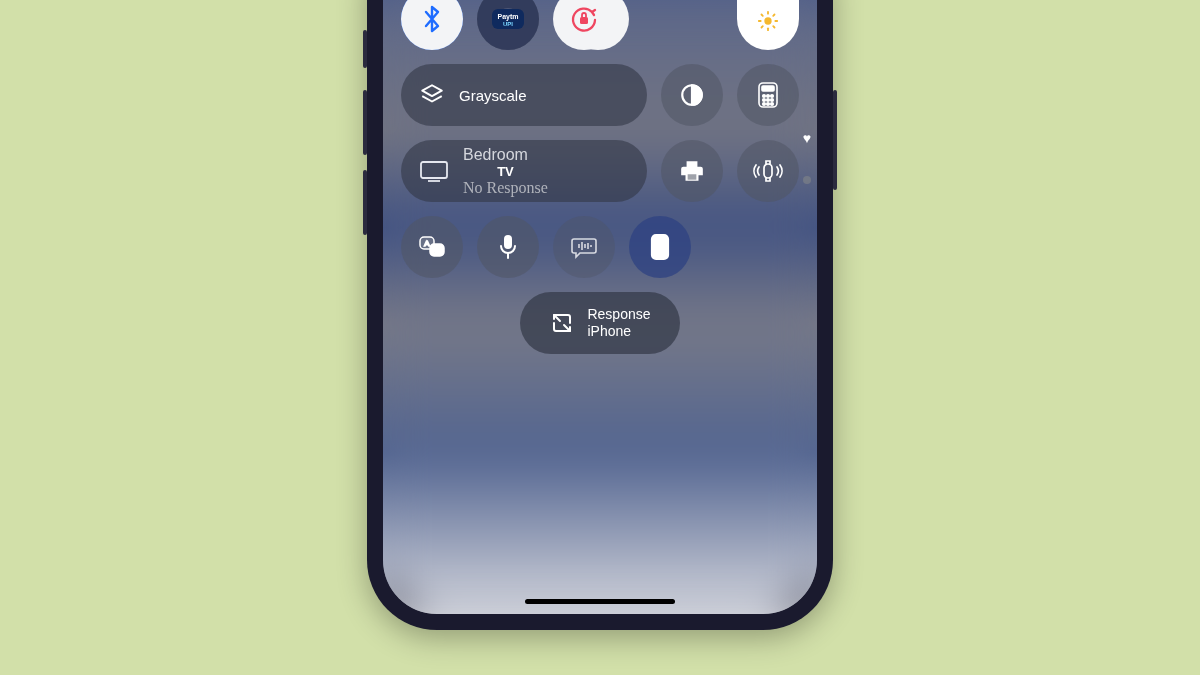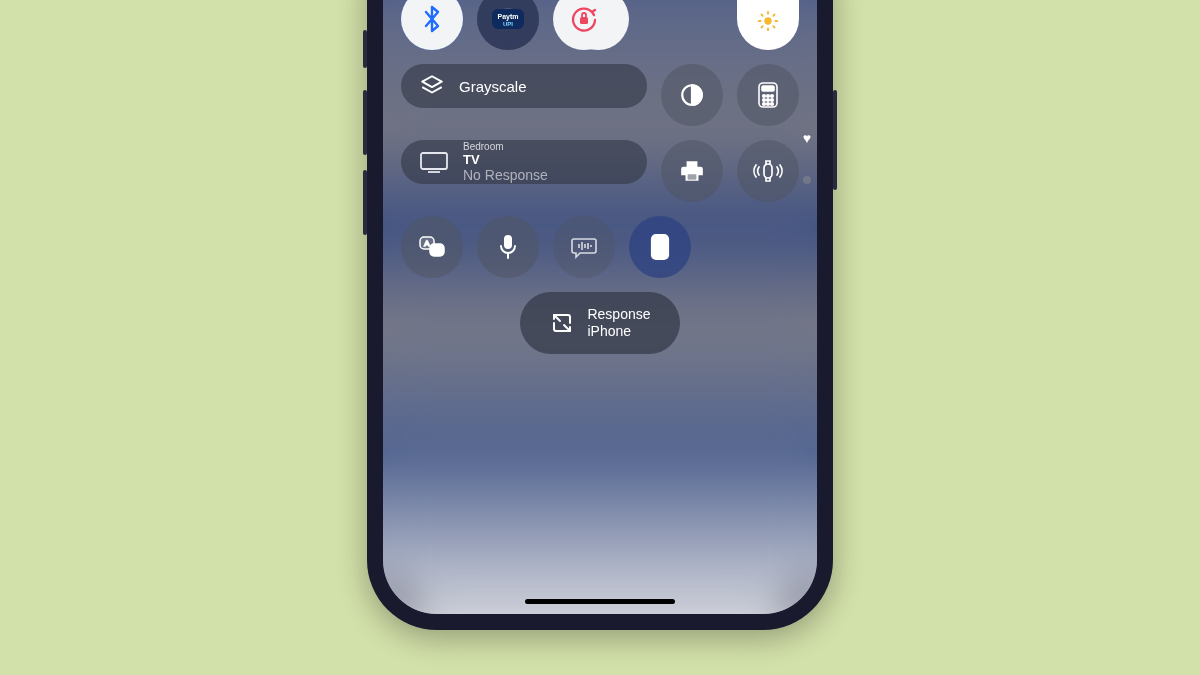--- a/index.html
+++ b/index.html
@@ -89,35 +89,35 @@
   .brightness-fill {
     position: absolute; bottom: 0; left: 0; right: 0;
     height: 88%;
     background: #fff;
     display: flex; align-items: flex-end; justify-content: center;
     padding-bottom: 18px;
   }
 
   .wide-tile {
     flex: 1;
-    height: 44px;
+    height: 62px;
     border-radius: 32px;
     background: rgba(50,55,70,0.6);
     display: flex;
     align-items: center;
     padding: 0 18px;
     gap: 14px;
     color: #fff;
     cursor: pointer;
   }
   .wide-tile .label { font-size: 15px; font-weight: 500; }
   .wide-tile .tv-lines { display: flex; flex-direction: column; }
-  .wide-tile .tv-lines .l1 { font-size: 10px; color: #d5d7dd; }
-  .wide-tile .tv-lines .l2 { font-size: 13px; font-weight: 600; color: #fff; }
-  .wide-tile .tv-lines .l3 { font-size: 14px; color: #b0b3bb; }
+  .wide-tile .tv-lines .l1 { font-size: 16px; color: #d5d7dd; }
+  .wide-tile .tv-lines .l2 { font-size: 13px; font-weight: 600; color: #fff; text-align: center; }
+  .wide-tile .tv-lines .l3 { font-size: 16px; color: #b0b3bb; font-family: Liberation Serif, serif; }
 
   .restart-tile {
     width: 160px;
     height: 62px;
     border-radius: 32px;
     background: rgba(50,55,70,0.7);
     display: flex;
     align-items: center;
     justify-content: center;
     gap: 12px;

